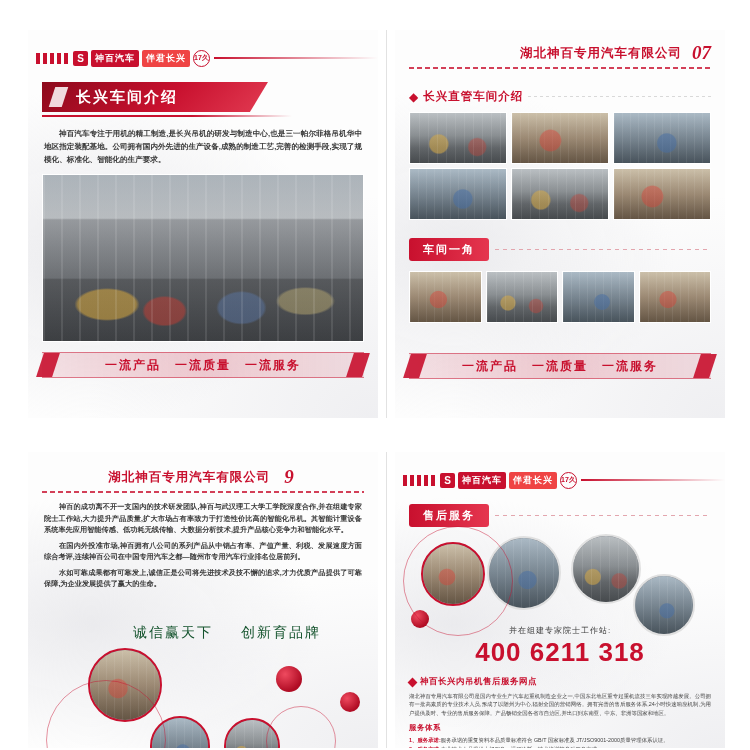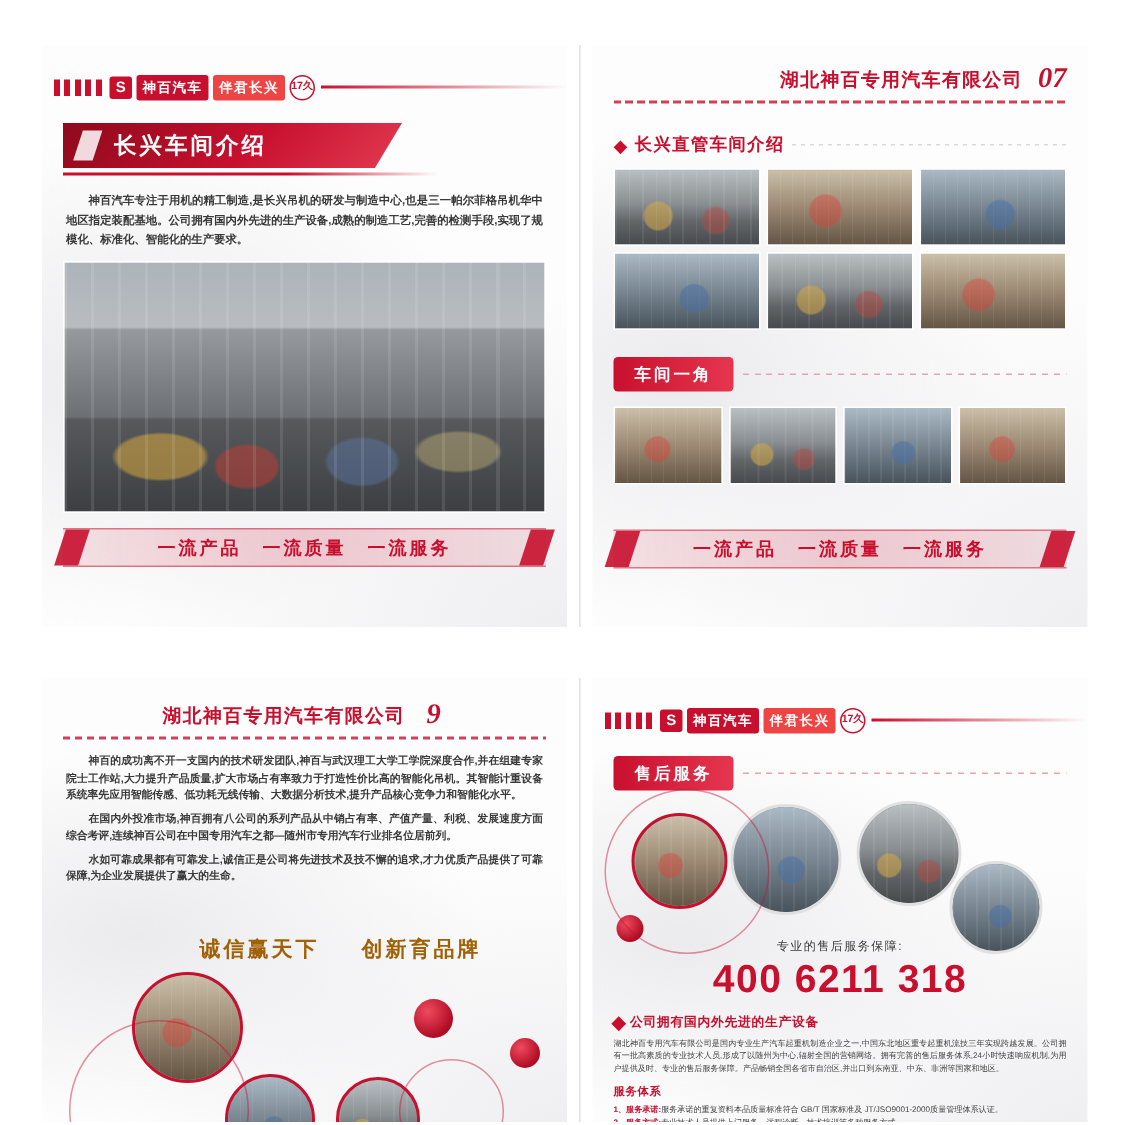--- a/index.html
+++ b/index.html
@@ -334,22 +334,22 @@
   }
   .ring-thin {
     position: absolute;
     border-radius: 50%;
     border: 1px solid rgba(200,16,46,.45);
   }
 
   
   .script-slogan {
     position: absolute;
-    color: #a16207;
-    font-weight: bold;
+    color: #14532d;
+    font-weight: normal;
     font-size: 14px;
     letter-spacing: 2px;
     font-family: "Liberation Serif", serif;
     white-space: nowrap;
   }
 
   
   .hotline-label {
     text-align: center;
     color: #3a3a3a;
@@ -554,26 +554,26 @@
       </div>
       <div class="medallion" style="left:176px; top:64px; width:70px; height:70px; border-color:#e0e0e0;">
         <div class="inner photo shop"></div>
       </div>
       <div class="medallion" style="left:238px; top:104px; width:62px; height:62px; border-color:#e0e0e0;">
         <div class="inner photo cool"></div>
       </div>
       <div class="dot-red" style="left:16px; top:140px; width:18px; height:18px;"></div>
       <div class="ring-thin" style="left:8px; top:56px; width:110px; height:110px;"></div>
 
-      <div class="hotline-label" style="margin-top:98px;">专业的售后服务保障:</div>
+      <div class="hotline-label" style="margin-top:98px;">并在组建专家院士工作站:</div>
       <div class="hotline-number">400 6211 318</div>
 
       <div class="blk-title">
         <span class="sq"></span>
-        <span class="t">公司拥有国内外先进的生产设备</span>
+        <span class="t">神百长兴内吊机售后服务网点</span>
       </div>
       <div class="blk-body">湖北神百专用汽车有限公司是国内专业生产汽车起重机制造企业之一,中国东北地区重专起重机流技三年实现跨越发展。公司拥有一批高素质的专业技术人员,形成了以随州为中心,辐射全国的营销网络。拥有完善的售后服务体系,24小时快速响应机制,为用户提供及时、专业的售后服务保障。产品畅销全国各省市自治区,并出口到东南亚、中东、非洲等国家和地区。</div>
 
       <div class="svc-head">服务体系</div>
 
       <div class="svc-list">
         <span class="li">
           <span class="k">1、服务承诺:</span><span>服务承诺的重复资料本品质量标准符合 GB/T 国家标准及 JT/JSO9001-2000质量管理体系认证。</span>
         </span>
         <span class="li">

